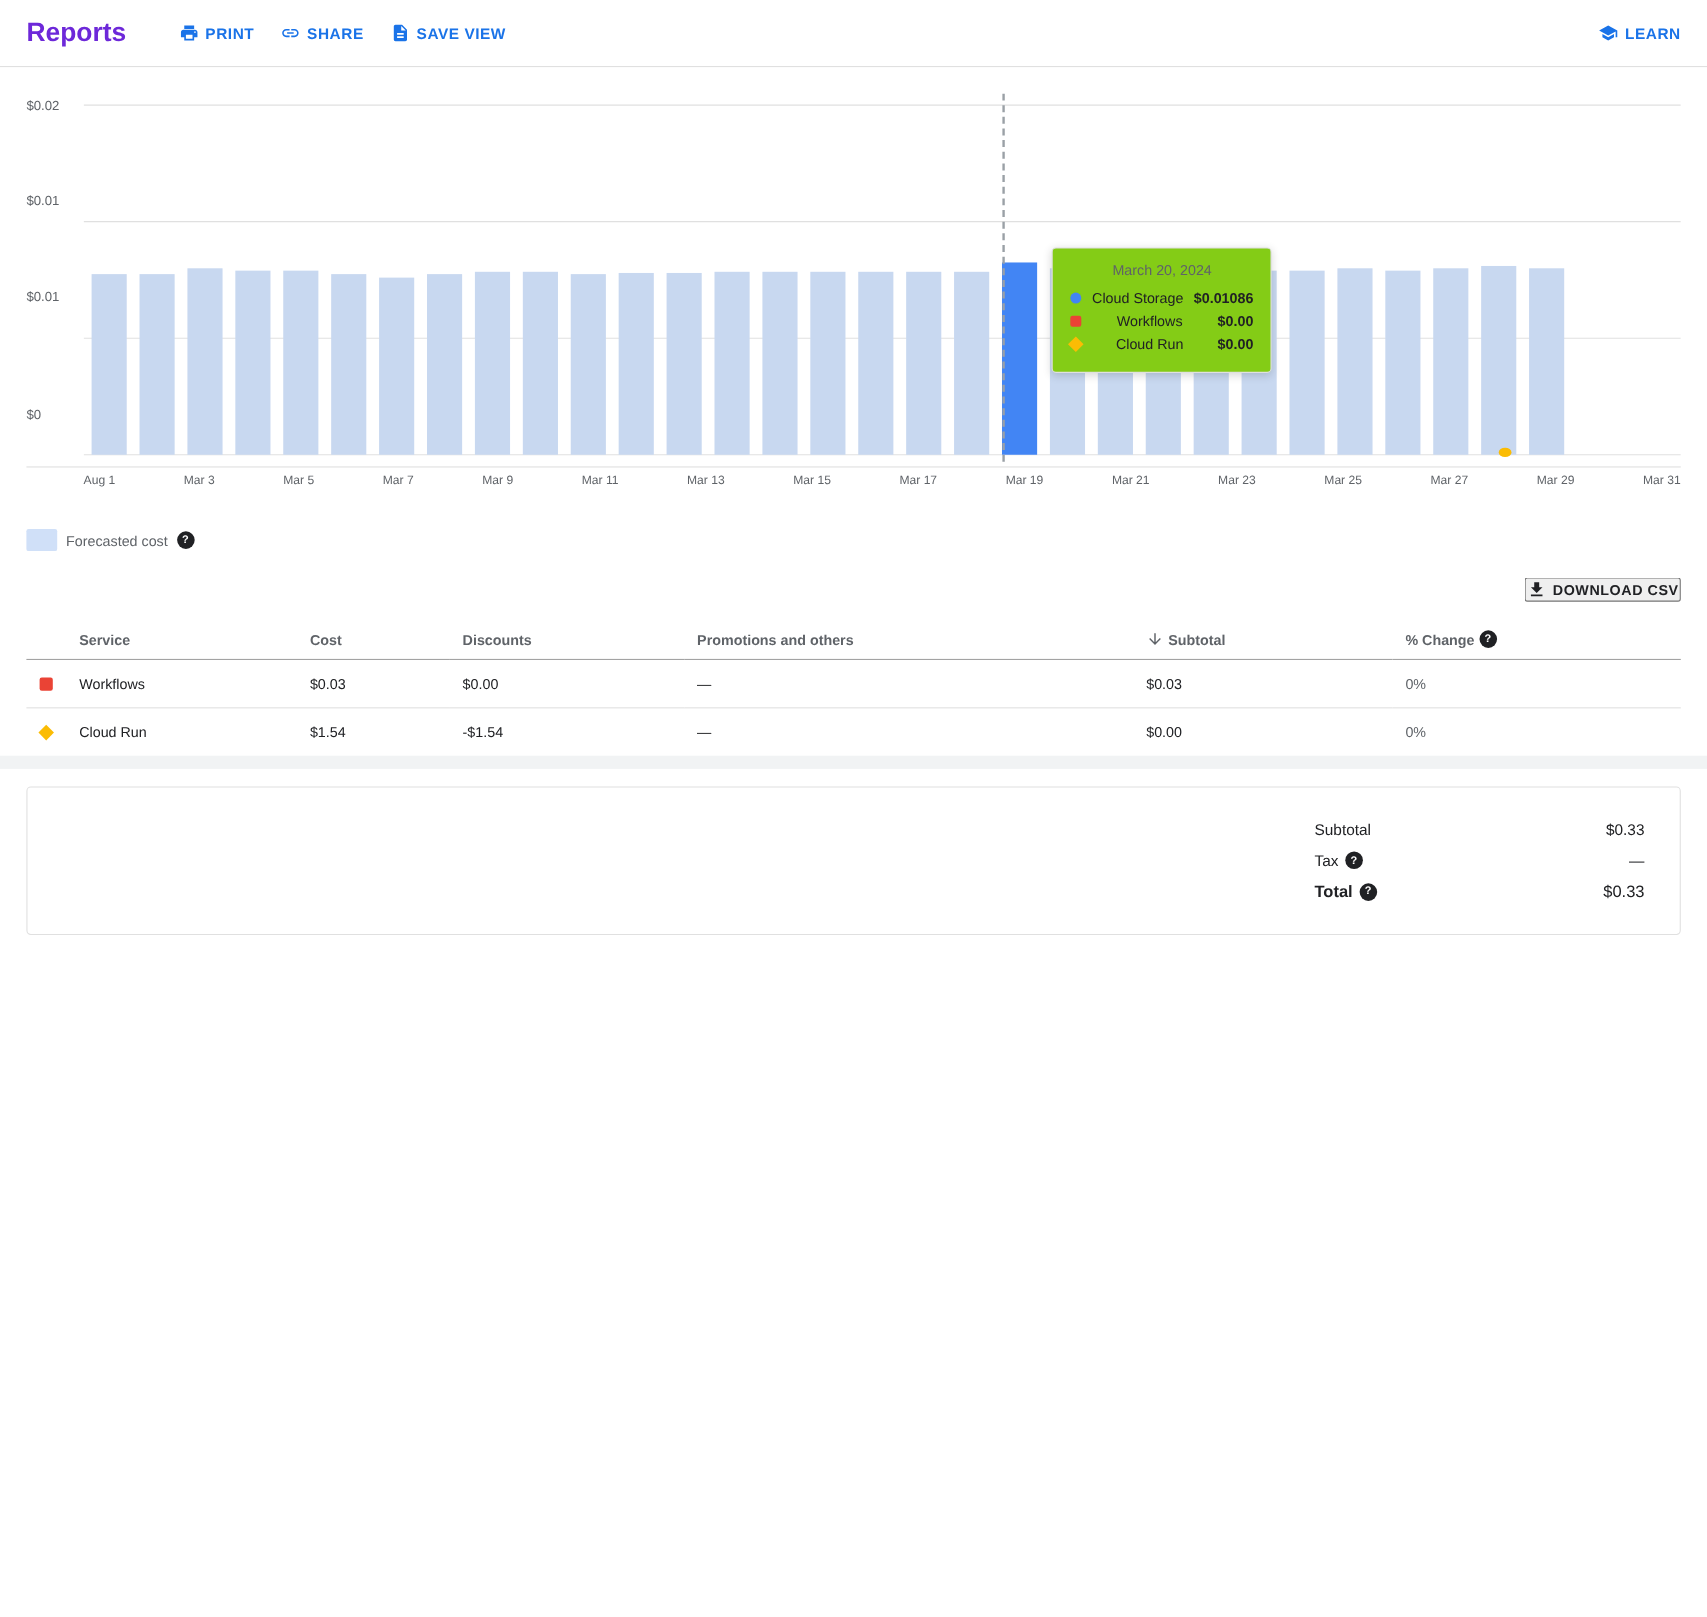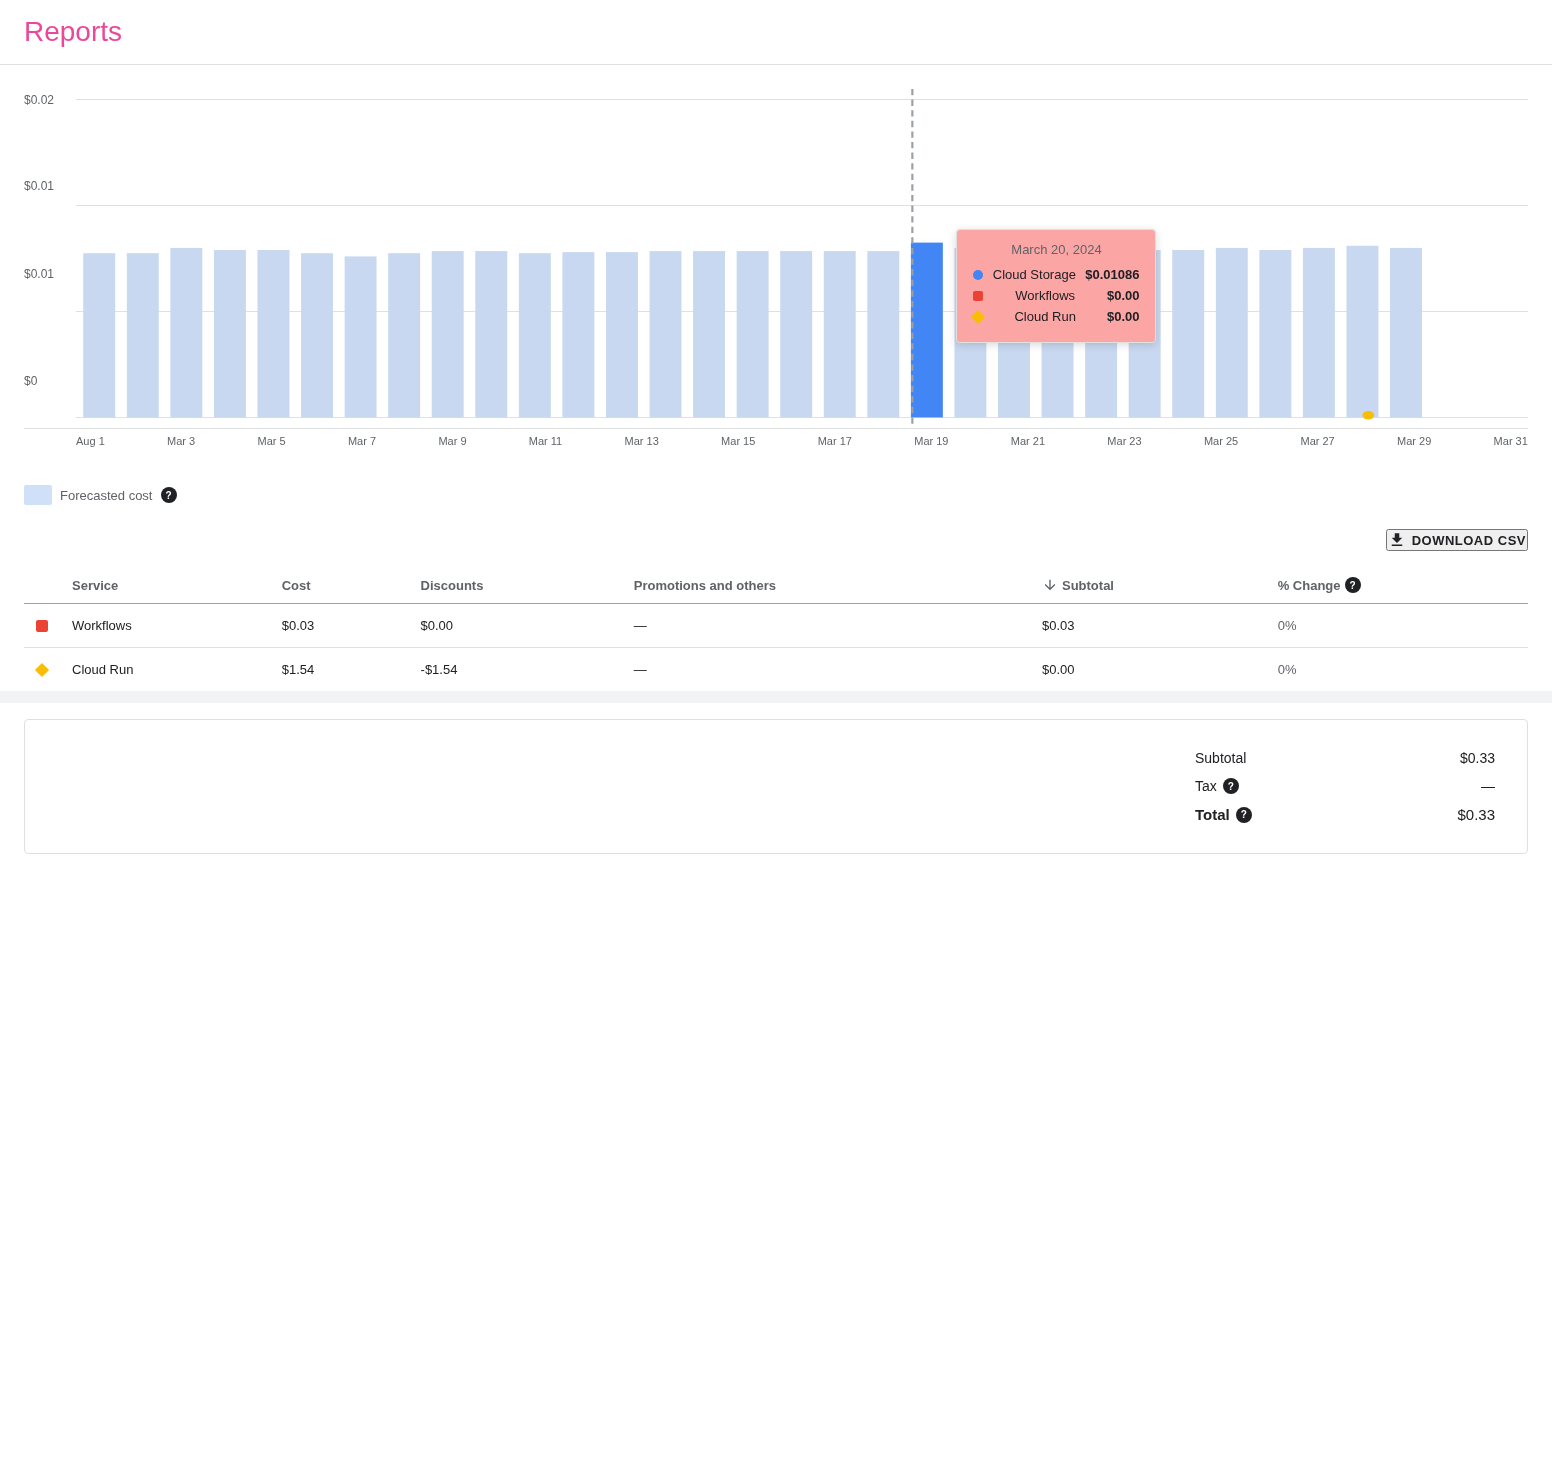--- a/index.html
+++ b/index.html
@@ -7,23 +7,23 @@
 
     
     .header {
       display: flex;
       align-items: center;
       padding: 16px 24px;
       border-bottom: 1px solid #e0e0e0;
       gap: 32px;
     }
     .header-title {
-      font-size: 28px;
-      font-weight: 400;
-      color: #ec4899;
+      font-size: 24px;
+      font-weight: 700;
+      color: #6d28d9;
       margin-right: 16px;
     }
     .header-actions {
       display: flex;
       align-items: center;
       gap: 24px;
       flex: 1;
     }
     .header-btn {
       display: flex;
@@ -69,21 +69,21 @@
       padding-top: 6px;
     }
     .x-label { font-size: 11px; color: #5f6368; }
 
     
     .chart-svg { width: 100%; height: 100%; }
 
     
     .tooltip {
       position: absolute;
-      background: #fca5a5;
+      background: #84cc16;
       border: 1px solid #e0e0e0;
       border-radius: 4px;
       padding: 12px 16px;
       box-shadow: 0 2px 8px rgba(0,0,0,0.15);
       min-width: 200px;
       z-index: 10;
       top: 140px;
       left: 62%;
     }
     .tooltip-date {
@@ -253,20 +253,46 @@
       display: flex;
       align-items: center;
       justify-content: center;
     }
   </style>
 </head>
 <body>
 
 <div class="header">
   <h1 class="header-title">Reports</h1>
+  <div class="header-actions">
+    <a class="header-btn">
+      <svg width="18" height="18" viewBox="0 0 24 24">
+          <path d="M19 8H5c-1.66 0-3 1.34-3 3v6h4v4h12v-4h4v-6c0-1.66-1.34-3-3-3zm-3 11H8v-5h8v5zm3-7c-.55 0-1-.45-1-1s.45-1 1-1 1 .45 1 1-.45 1-1 1zm-1-9H6v4h12V3z"></path>
+        </svg>
+      <span>PRINT</span>
+    </a>
+    <a class="header-btn">
+      <svg width="18" height="18" viewBox="0 0 24 24">
+          <path d="M3.9 12c0-1.71 1.39-3.1 3.1-3.1h4V7H7c-2.76 0-5 2.24-5 5s2.24 5 5 5h4v-1.9H7c-1.71 0-3.1-1.39-3.1-3.1zM8 13h8v-2H8v2zm9-6h-4v1.9h4c1.71 0 3.1 1.39 3.1 3.1s-1.39 3.1-3.1 3.1h-4V17h4c2.76 0 5-2.24 5-5s-2.24-5-5-5z"></path>
+        </svg>
+      <span>SHARE</span>
+    </a>
+    <a class="header-btn">
+      <svg width="18" height="18" viewBox="0 0 24 24">
+          <path d="M14 2H6c-1.1 0-2 .9-2 2v16c0 1.1.9 2 2 2h12c1.1 0 2-.9 2-2V8l-6-6zm2 16H8v-2h8v2zm0-4H8v-2h8v2zm-3-5V3.5L18.5 9H13z"></path>
+        </svg>
+      <span>SAVE VIEW</span>
+    </a>
+    <a class="header-btn header-right" style="margin-left:auto">
+      <svg width="18" height="18" viewBox="0 0 24 24" fill="#1a73e8">
+          <path d="M5 13.18v4L12 21l7-3.82v-4L12 17l-7-3.82zM12 3L1 9l11 6 9-4.91V17h2V9L12 3z"></path>
+        </svg>
+      <span>LEARN</span>
+    </a>
+  </div>
 </div>
 
 <div class="main">
 
   <div class="chart-container">
     <div class="chart-area">
 
       <span class="y-axis-label" style="top:4px">$0.02</span>
       <span class="y-axis-label" style="top:90px">$0.01</span>
       <span class="y-axis-label" style="top:178px">$0.01</span>

